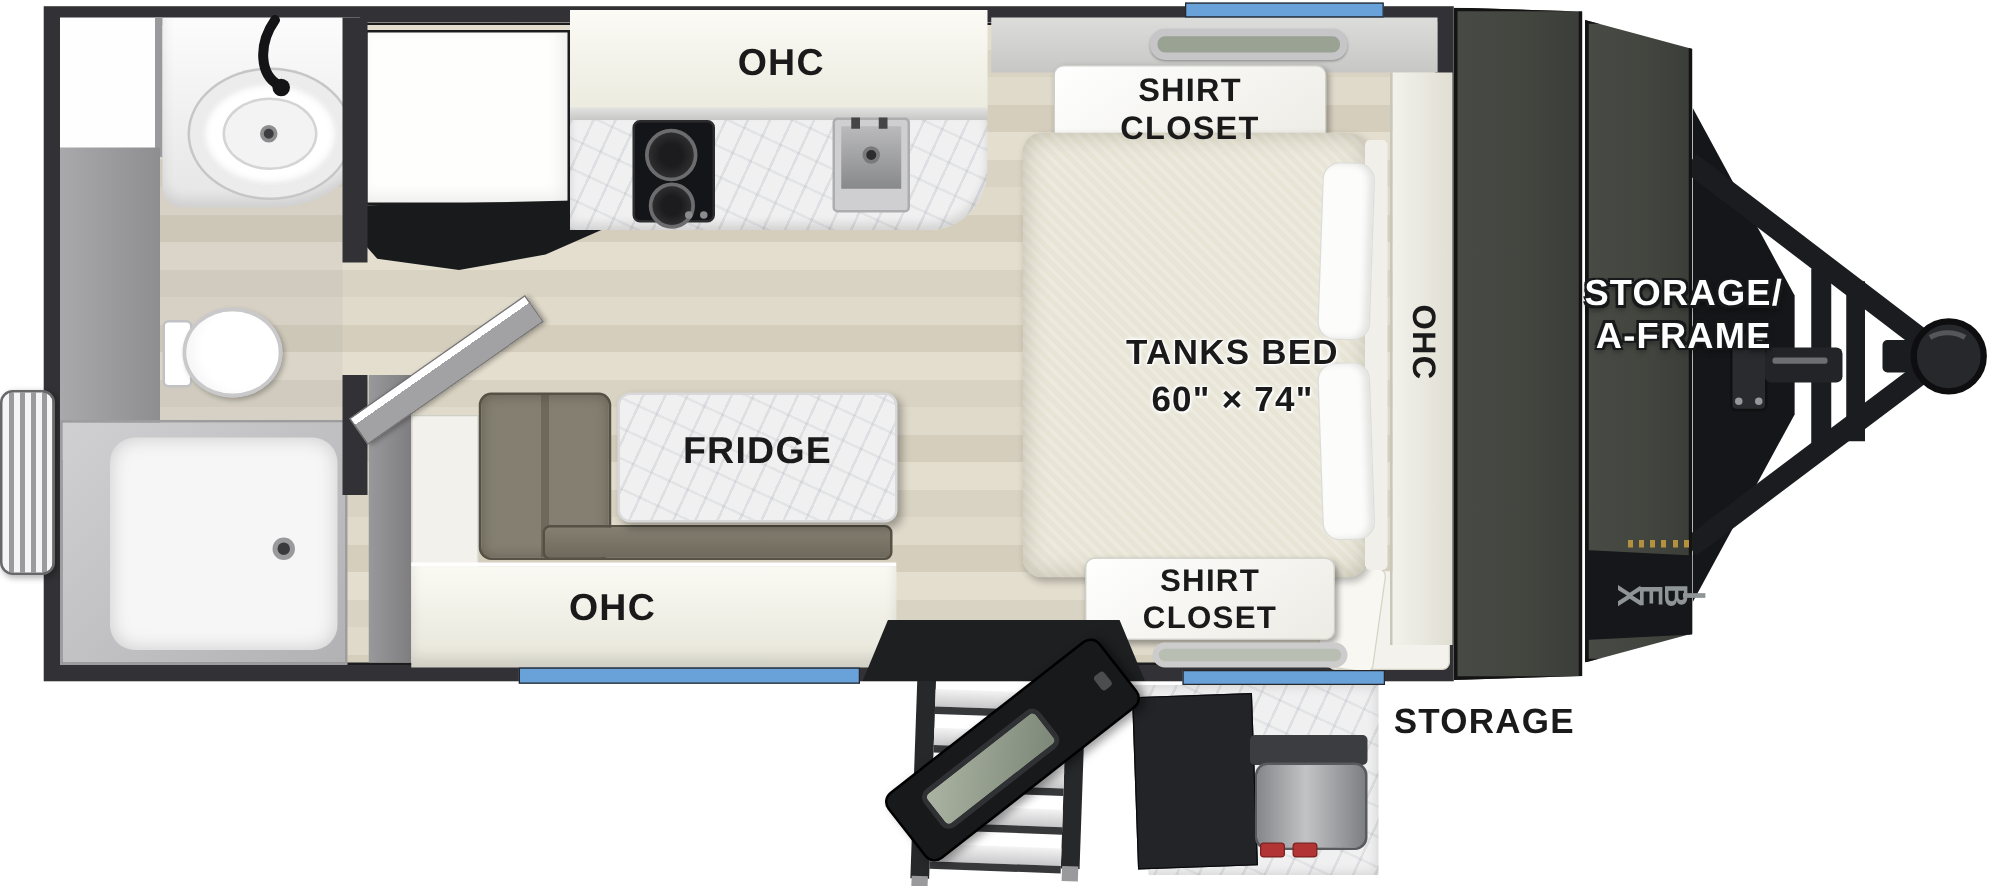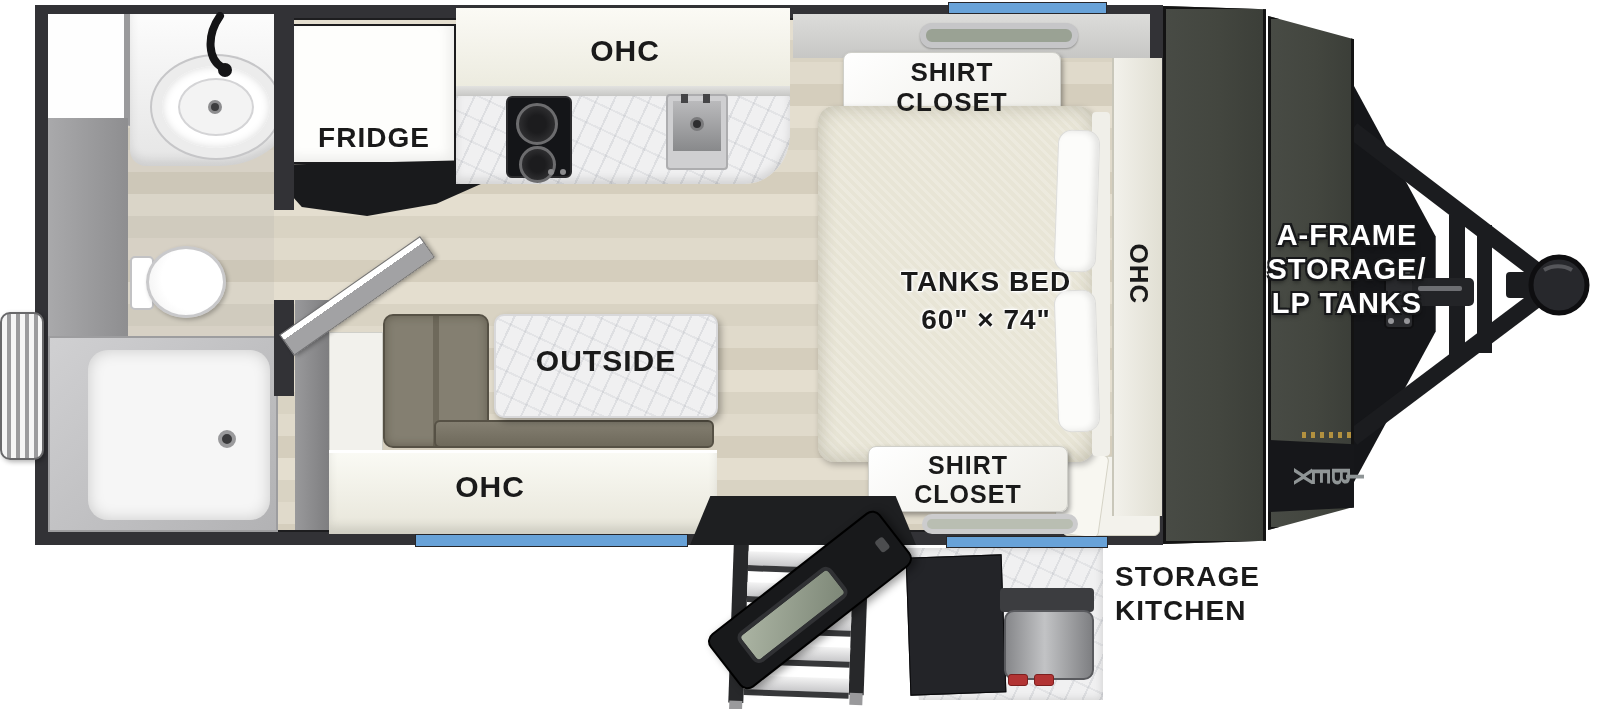--- a/index.html
+++ b/index.html
@@ -51,21 +51,20 @@
   <div class="abs" style="left:130px;top:256px;width:24px;height:54px;background:#fff;border:2px solid #c2c2c4;border-radius:5px;z-index:2;"></div>
   <div class="abs" style="left:146px;top:246px;width:80px;height:72px;border-radius:50%;background:radial-gradient(circle at 60% 45%,#ffffff 55%,#ededed);border:3px solid #c9c9cb;box-shadow:2px 2px 4px rgba(0,0,0,.25);z-index:3;"></div>
   <div class="abs" style="left:48px;top:336px;width:230px;height:196px;background:linear-gradient(135deg,#d0d0d2,#b2b2b4);border:2px solid #9d9d9f;z-index:2;"></div>
   <div class="abs" style="left:88px;top:350px;width:182px;height:170px;background:#f6f6f6;border-radius:20px;box-shadow:inset 0 0 16px rgba(0,0,0,.18);z-index:3;"></div>
   <div class="abs" style="left:218px;top:430px;width:18px;height:18px;border-radius:50%;background:#3a3a3c;border:4px solid #9a9a9c;z-index:4;"></div>
   <div class="abs" style="left:274px;top:14px;width:20px;height:196px;background:var(--wall-dark,#323236);z-index:3;"></div>
   <div class="abs" style="left:274px;top:300px;width:20px;height:96px;background:var(--wall-dark,#323236);z-index:3;"></div>
   <div class="abs" style="left:294px;top:330px;width:172px;height:26px;transform:rotate(-35deg);transform-origin:0 100%;background:linear-gradient(180deg,#ffffff 0 6px,#a2a2a4 6px);border:1px solid #737375;box-shadow:2px 2px 4px rgba(0,0,0,.3);z-index:4;"></div>
 
   <div class="abs" style="left:292px;top:24px;width:164px;height:140px;background:#fefefc;border:2px solid #1c1c1e;box-shadow:inset -5px -5px 12px rgba(0,0,0,.07);z-index:2;"></div>
-  <div class="abs lbl" style="left:296px;top:122px;width:156px;font-size:28px;z-index:5;">FRIDGE</div>
   <div class="abs" style="left:284px;top:160px;width:198px;height:56px;background:#191a1c;clip-path:polygon(1% 8%,97% 0%,100% 42%,77% 78%,42% 100%,9% 84%,0 48%);z-index:2;"></div>
 
   <div class="abs" style="left:456px;top:8px;width:334px;height:80px;background:linear-gradient(180deg,#fbfaf5,#ecebdf);z-index:2;"></div>
   <div class="abs" style="left:456px;top:86px;width:334px;height:10px;background:linear-gradient(180deg,#e2e2e0,#c7c7c5);z-index:2;"></div>
   <div class="abs lbl" style="left:525px;top:34px;width:200px;font-size:30px;z-index:5;">OHC</div>
   <div class="abs marble" style="left:456px;top:96px;width:334px;height:88px;border-bottom-right-radius:46px 50px;box-shadow:inset 0 -5px 8px rgba(0,0,0,.12);z-index:2;"></div>
   <div class="abs" style="left:506px;top:96px;width:66px;height:82px;background:#141518;border:2px solid #2c2c2e;border-radius:6px;z-index:3;"></div>
   <div class="abs" style="left:516px;top:103px;width:42px;height:42px;border-radius:50%;border:3px solid #6c6c6e;background:radial-gradient(circle,#1c1c1e 35%,#3c3c3e);z-index:4;"></div>
   <div class="abs" style="left:519px;top:146px;width:37px;height:37px;border-radius:50%;border:3px solid #6c6c6e;background:radial-gradient(circle,#1c1c1e 35%,#3c3c3e);z-index:4;"></div>
   <div class="abs" style="left:548px;top:169px;width:6px;height:6px;border-radius:50%;background:#8b8b8d;z-index:4;"></div>
@@ -74,21 +73,21 @@
   <div class="abs" style="left:673px;top:101px;width:48px;height:50px;background:linear-gradient(180deg,#bababc,#88898b);z-index:4;"></div>
   <div class="abs" style="left:690px;top:117px;width:14px;height:14px;border-radius:50%;background:#2d2d2f;border:3px solid #7a7a7c;z-index:4;"></div>
   <div class="abs" style="left:681px;top:94px;width:7px;height:9px;background:#454547;z-index:4;"></div>
   <div class="abs" style="left:703px;top:94px;width:7px;height:9px;background:#454547;z-index:4;"></div>
 
   <div class="abs" style="left:295px;top:300px;width:34px;height:230px;background:linear-gradient(90deg,#99999b,#7e7e80);z-index:2;"></div>
   <div class="abs" style="left:329px;top:332px;width:54px;height:198px;background:#f2f1ec;border:1px solid #cfcfc9;z-index:2;"></div>
   <div class="abs olive" style="left:383px;top:314px;width:106px;height:134px;z-index:2;"></div>
   <div class="abs" style="left:434px;top:420px;width:280px;height:28px;background:linear-gradient(180deg,#847f71,#6e695b);border:2px solid #565145;border-radius:6px;z-index:2;"></div>
   <div class="abs marble" style="left:494px;top:314px;width:224px;height:104px;border-radius:10px;border:2px solid #d8d8da;box-shadow:3px 4px 7px rgba(0,0,0,.30);z-index:3;"></div>
-  <div class="abs lbl" style="left:506px;top:344px;width:200px;font-size:30px;z-index:5;">OUTSIDE</div>
+  <div class="abs lbl" style="left:506px;top:344px;width:200px;font-size:30px;z-index:5;">FRIDGE</div>
   <div class="abs" style="left:329px;top:450px;width:388px;height:84px;background:linear-gradient(180deg,#fafaf4,#e7e5d9);border-top:3px solid #ffffff;box-shadow:inset 0 -8px 10px rgba(0,0,0,.10);z-index:2;"></div>
   <div class="abs lbl" style="left:390px;top:470px;width:200px;font-size:30px;z-index:5;">OHC</div>
 
   <div class="abs" style="left:793px;top:14px;width:357px;height:44px;background:linear-gradient(180deg,#dcdcda,#c7c7c5);z-index:2;"></div>
   <div class="abs white-box" style="left:843px;top:52px;width:218px;height:72px;z-index:3;"></div>
   <div class="abs lbl" style="left:843px;top:58px;width:218px;font-size:26px;z-index:5;">
     <div>SHIRT</div>
     <div>CLOSET</div>
   </div>
   <div class="abs" style="left:920px;top:23px;width:158px;height:25px;border:6px solid #c6c6c8;border-radius:12px;background:#9aa294;box-shadow:0 1px 2px rgba(0,0,0,.3);z-index:3;"></div>
@@ -129,21 +128,20 @@
   </div>
 
   <div class="abs marble" style="left:905px;top:548px;width:198px;height:152px;clip-path:polygon(0 0,100% 0,100% 100%,7% 100%);box-shadow:inset 0 0 10px rgba(0,0,0,.15);z-index:1;"></div>
   <div class="abs" style="left:908px;top:556px;width:96px;height:138px;background:#232428;border:1px solid #0a0a0c;transform:rotate(-2deg);z-index:2;"></div>
   <div class="abs" style="left:1000px;top:588px;width:94px;height:24px;background:#3c3d40;border-radius:4px;z-index:2;"></div>
   <div class="abs" style="left:1004px;top:610px;width:90px;height:70px;background:linear-gradient(90deg,#86878a,#c2c3c5 45%,#7e7f82);border:2px solid #595a5e;border-radius:10px;z-index:3;"></div>
   <div class="abs" style="left:1008px;top:674px;width:20px;height:12px;background:var(--knob-red,#b23434);border:1px solid #7c1f1f;border-radius:3px;z-index:4;"></div>
   <div class="abs" style="left:1034px;top:674px;width:20px;height:12px;background:var(--knob-red,#b23434);border:1px solid #7c1f1f;border-radius:3px;z-index:4;"></div>
   <div class="abs lbl" style="left:1115px;top:560px;width:185px;font-size:28px;line-height:1.2;text-align:left;z-index:5;">
     <div>STORAGE</div>
-    <div>KITCHEN</div>
   </div>
 
   <div class="abs panel" style="left:1163px;top:6px;width:103px;height:538px;clip-path:polygon(0 0,100% 0.6%,100% 99.4%,0 100%);z-index:2;"></div>
   <div class="abs panel" style="left:1268px;top:16px;width:86px;height:514px;clip-path:polygon(0 0,100% 4.5%,100% 95.5%,0 100%);z-index:2;"></div>
   <div class="abs" style="left:1268px;top:440px;width:86px;height:72px;background:#16171a;clip-path:polygon(0 0,100% 6%,100% 94%,0 100%);z-index:3;"></div>
   <div class="abs" style="left:1302px;top:432px;width:50px;height:6px;background:repeating-linear-gradient(90deg,#b3913f 0 4px,rgba(0,0,0,0) 4px 9px);z-index:4;"></div>
   <div class="abs" style="left:1286px;top:452px;width:80px;height:48px;display:flex;flex-direction:row;align-items:center;justify-content:center;gap:1px;font-weight:bold;font-size:26px;color:#8f9596;z-index:4;">
       <span class="rot-char">X</span>
       <span class="rot-char">E</span>
       <span class="rot-char">B</span>
@@ -160,20 +158,19 @@
       <circle cx="77" cy="153" r="3" fill="#97979b"></circle>
     <circle cx="61" cy="201" r="3" fill="#97979b"></circle>
       <circle cx="77" cy="201" r="3" fill="#97979b"></circle>
     <rect x="82" y="158" width="62" height="28" rx="5" fill="#232427"></rect>
     <rect x="88" y="166" width="44" height="5" rx="2" fill="#6d6e72"></rect>
     <rect x="176" y="152" width="46" height="26" rx="4" fill="#1b1c1f"></rect>
     <circle cx="229" cy="165" r="28" fill="#27282c" stroke="#0e0e10" stroke-width="5"></circle>
     <path d="M 214 150 A 28 28 0 0 1 242 150" stroke="#55565a" stroke-width="4" fill="none"></path>
   </svg>
   <div class="abs lbl-white" style="left:1252px;top:218px;width:190px;font-size:29px;z-index:6;">
+    <div>STORAGE/</div>
     <div>A-FRAME</div>
-    <div>STORAGE/</div>
-    <div>LP TANKS</div>
   </div>
 
   <div class="abs" style="left:0;top:312px;width:44px;height:148px;background:repeating-linear-gradient(90deg,#f5f5f5 0 5px,#9b9b9d 5px 9px);border:2px solid #68686a;border-radius:10px;box-shadow:2px 2px 5px rgba(0,0,0,.3);z-index:1;"></div>
 
 </div>
 
 </body></html>

